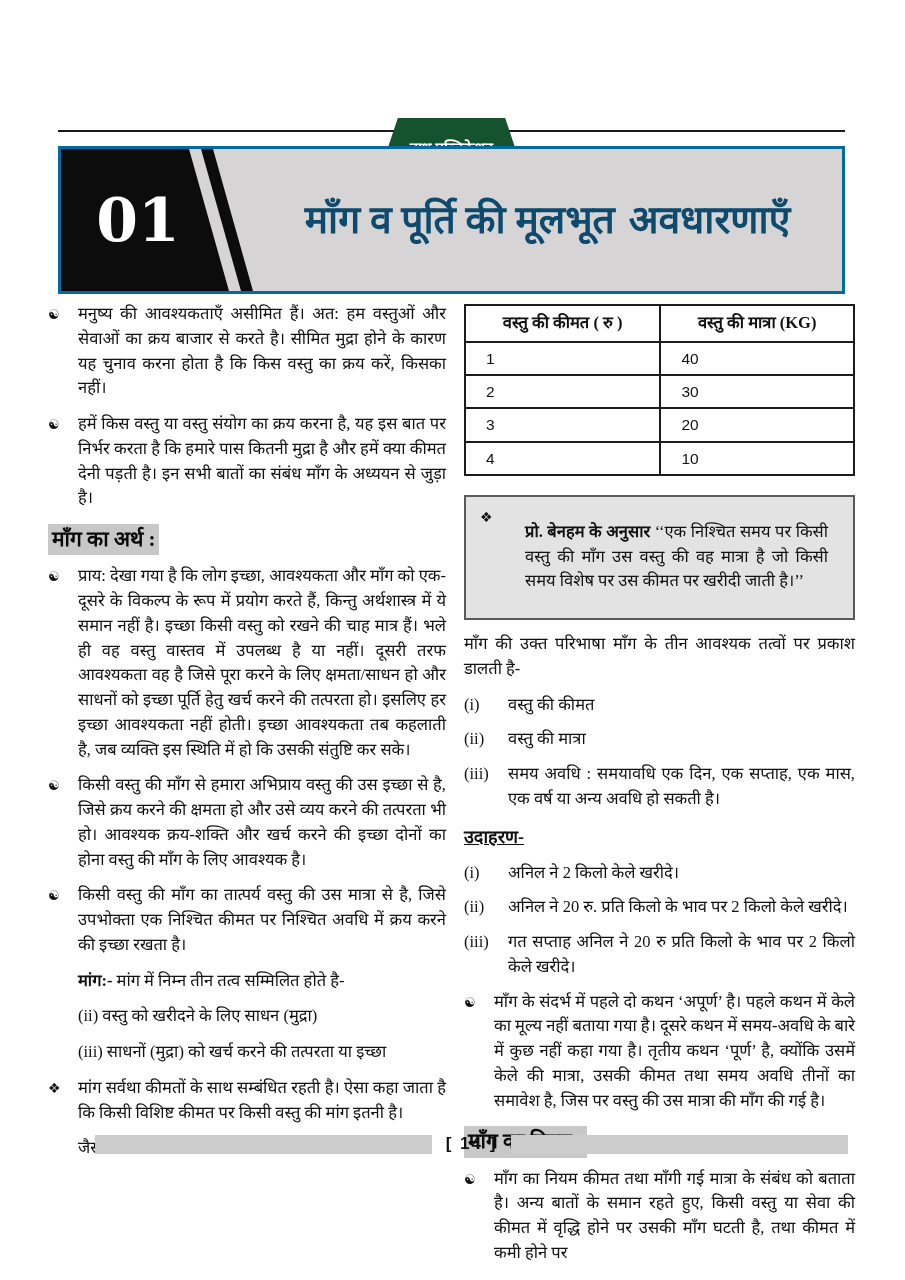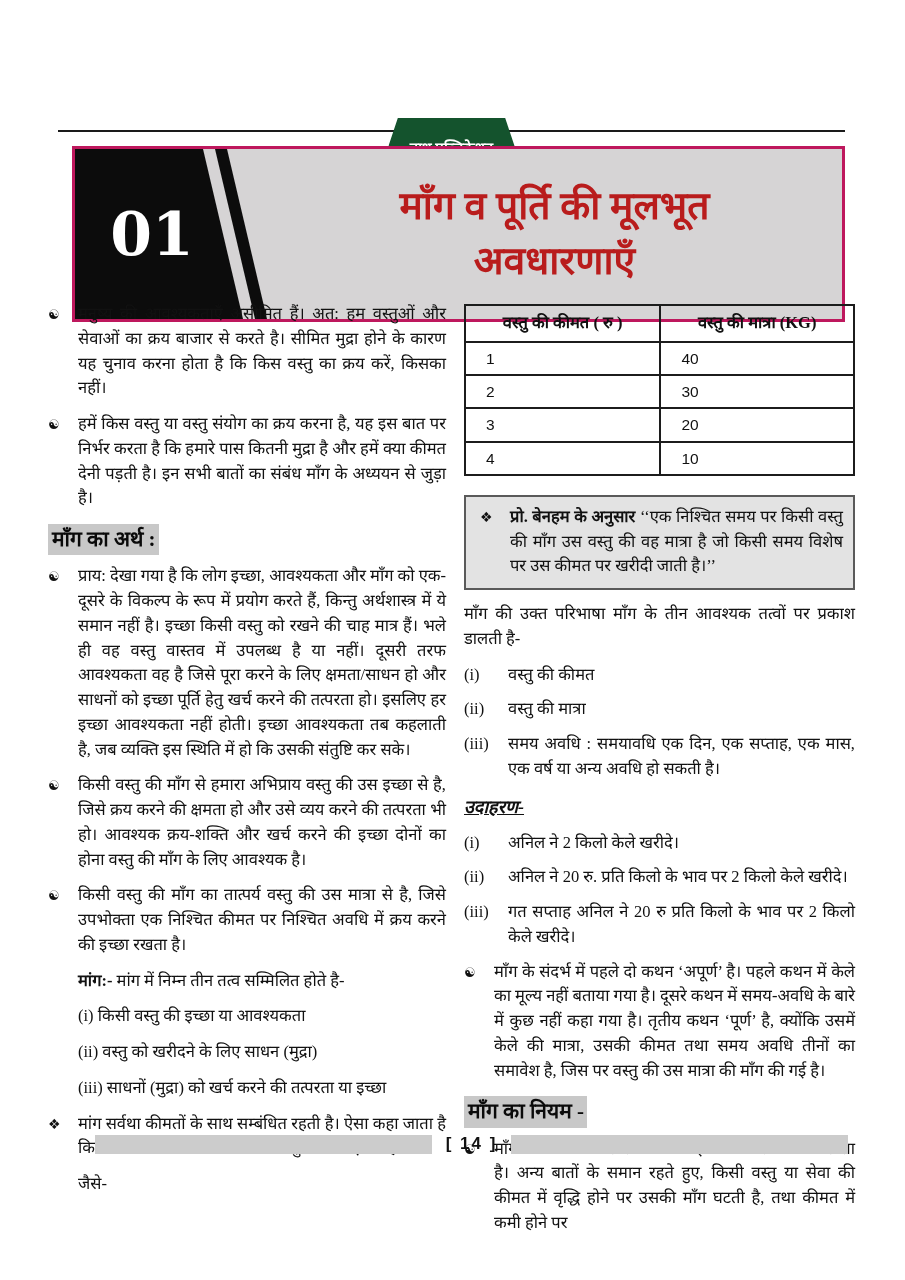--- a/index.html
+++ b/index.html
@@ -11,36 +11,36 @@
   .ribbon{position:absolute;left:58px;right:60px;top:118px;height:26px;}
   .ribbon-line{position:absolute;left:0;right:0;top:12px;height:2px;background:#1a1a1a;}
   .ribbon-badge{
     position:absolute;left:50%;transform:translateX(-50%);top:0;
     background:#14532d;color:#fff;font-weight:700;font-size:15px;line-height:26px;
     padding:17px 22px;white-space:nowrap;
     clip-path:polygon(10px 0,calc(100% - 10px) 0,100% 50%,calc(100% - 10px) 100%,10px 100%,0 50%);
   }
   
   .chapter-box{
-    position:absolute;left:72px;right:60px;top:146px;height:176px;
-    background:#d6d4d5;border:3px solid #be185d;box-sizing:border-box;
+    position:absolute;left:58px;right:60px;top:146px;height:148px;
+    background:#d6d4d5;border:3px solid #0369a1;box-sizing:border-box;
   }
   .num-bg{position:absolute;left:0;top:0;bottom:0;width:200px;background:#0c0c0c;
     clip-path:polygon(0 0,128px 0,168px 100%,0 100%);}
   .num-slash{position:absolute;left:0;top:0;bottom:0;width:210px;background:#0c0c0c;
     clip-path:polygon(140px 0,152px 0,192px 100%,180px 100%);}
   .chapter-num{
     position:absolute;left:22px;top:0;bottom:0;width:110px;
     display:flex;align-items:center;justify-content:center;
     color:#ffffff;font-family:"DejaVu Serif", serif;font-weight:700;font-size:60px;
   }
   .chapter-title{
     position:absolute;left:200px;right:8px;top:0;bottom:0;
-    display:flex;flex-direction:column;align-items:center;justify-content:center;gap:14px;
-    font-weight:800;font-size:39px;line-height:1.05;color:#b91c1c;text-align:center;
+    display:flex;flex-direction:row;align-items:center;justify-content:center;gap:14px;
+    font-weight:800;font-size:39px;line-height:1.05;color:#0c4a6e;text-align:center;
   }
   
   .columns{position:absolute;left:48px;right:50px;top:302px;display:flex;gap:18px;}
   .col{font-size:16.5px;line-height:1.5;}
   .col-left{width:398px;flex:none;}
   .col-right{flex:1;min-width:0;}
   .bullet{display:flex;margin-bottom:11px;}
   .bicon{flex:none;width:30px;font-family:"DejaVu Sans", sans-serif;font-size:13px;line-height:25px;color:#111;}
   .bicon.diamond{font-size:14px;}
   .btext{margin:0;flex:1;text-align:justify;}
@@ -51,35 +51,34 @@
   .plain{margin:0 0 11px 30px;text-align:justify;}
   .deflabel{font-weight:700;}
   .sublist{margin:0 0 11px 30px;}
   .sublist p{margin:0 0 11px 0;}
   .nitem{display:flex;margin-bottom:10px;}
   .nnum{flex:none;width:44px;}
   .ntext{flex:1;text-align:justify;}
   .examples-heading{
     display:inline-block;font-weight:700;font-size:18px;text-decoration:underline;
     margin:2px 0 10px 0;
-    font-style:italic;
   }
   
   table.demand{width:100%;border-collapse:collapse;margin:2px 0 19px 0;
     font-family:"Liberation Sans", sans-serif;}
   table.demand th,table.demand td{border:2px solid #1c1c1c;}
   table.demand th{font-size:16.5px;font-weight:700;text-align:center;padding:5px 2px;
     font-family:"Liberation Serif", serif;}
   table.demand td{font-size:15.5px;padding:4px 4px 4px 20px;text-align:left;}
   
   .quote-box{
     background:#e3e3e3;border:2px solid #5a5a5a;padding:8px 10px 9px 14px;
     display:flex;margin:0 0 12px 0;box-sizing:border-box;
   }
-  .qtext{margin:0;flex:1;text-align:justify;}
+  .qtext{margin:15px;flex:1;text-align:justify;}
   
   .footer{position:absolute;left:95px;right:57px;top:1133px;height:22px;
     display:flex;align-items:center;gap:14px;}
   .fbar{flex:1;height:19px;background:#cccccc;}
   .fnum{flex:none;font-family:"Liberation Sans", sans-serif;font-weight:700;font-size:17px;
     letter-spacing:2px;color:#111;}
 </style>
 </head>
 <body>
 
@@ -127,21 +126,20 @@
       </div>
 
       <div class="bullet">
         <span class="bicon">☯</span>
         <p class="btext">किसी वस्तु की माँग का तात्पर्य वस्तु की उस मात्रा से है, जिसे उपभोक्ता एक निश्चित कीमत पर निश्चित अवधि में क्रय करने की इच्छा रखता है।</p>
       </div>
 
       <p class="plain"><span class="deflabel">मांग:-</span> <span>मांग में निम्न तीन तत्व सम्मिलित होते है-</span></p>
 
       <div class="sublist">
-        <p>(i) किसी वस्तु की इच्छा या आवश्यकता</p>
         <p>(ii) वस्तु को खरीदने के लिए साधन (मुद्रा)</p>
         <p>(iii) साधनों (मुद्रा) को खर्च करने की तत्परता या इच्छा</p>
       </div>
 
       <div class="bullet">
         <span class="bicon diamond">❖</span>
         <p class="btext">मांग सर्वथा कीमतों के साथ सम्बंधित रहती है। ऐसा कहा जाता है कि किसी विशिष्ट कीमत पर किसी वस्तु की मांग इतनी है।</p>
       </div>
 
       <p class="plain">जैसे-</p>

